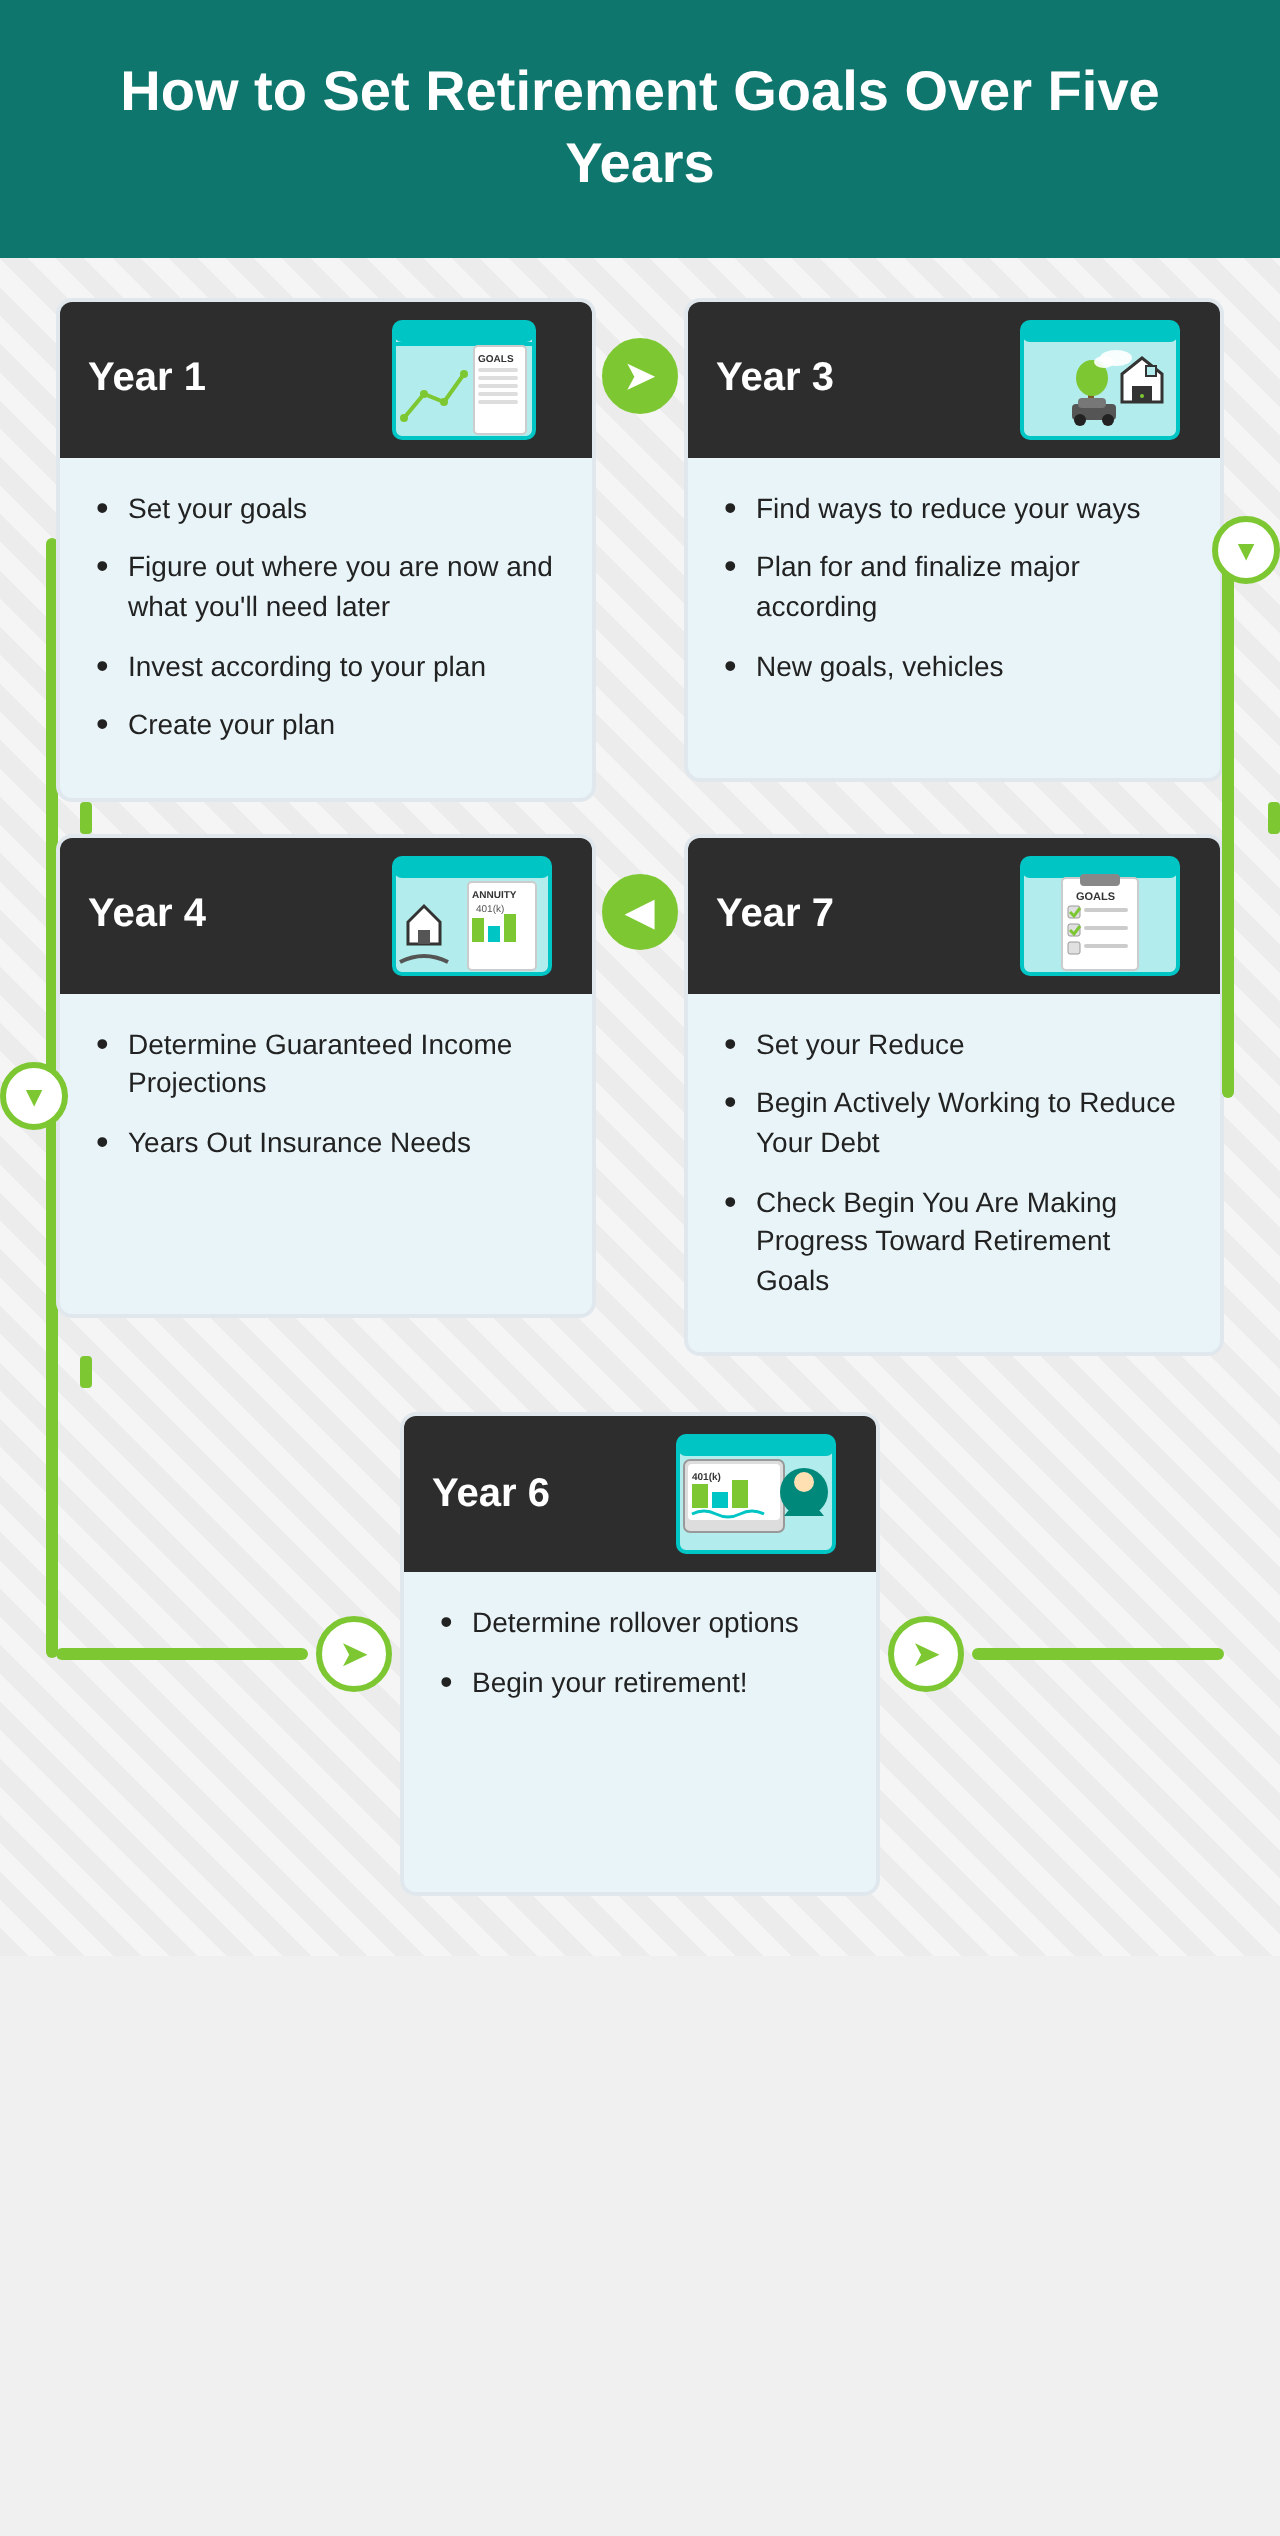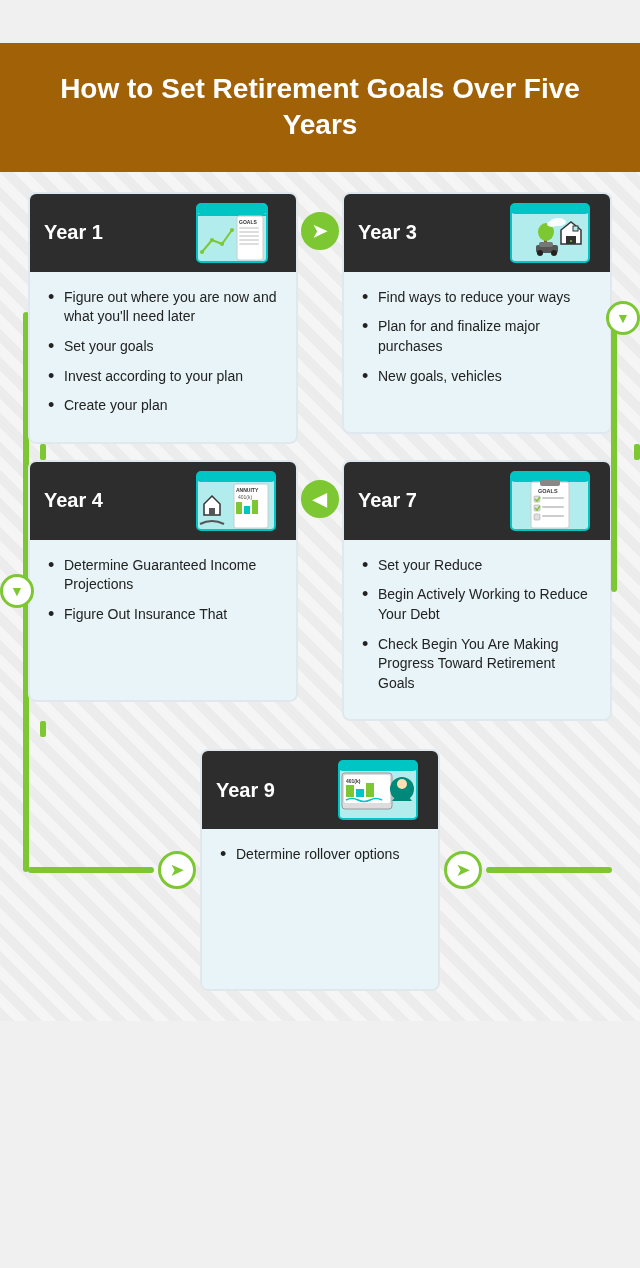--- a/index.html
+++ b/index.html
@@ -3,25 +3,24 @@
   <meta charset="utf-8">
   <style>
     * { box-sizing: border-box; margin: 0; padding: 0; }
     body {
       width: 640px;
       background: #f0f0f0;
       font-family: Arial, sans-serif;
     }
 
     .header {
-      background: #a16207;
+      background: #0f766e;
       color: white;
       text-align: center;
       padding: 28px 60px;
-      margin-top: 43px;
     }
     .header h1 {
       font-size: 28px;
       font-weight: 900;
       line-height: 1.3;
     }
 
     .main-content {
       background: #f5f5f5;
       padding: 20px 20px 30px;
@@ -209,22 +208,22 @@
 
                 <polyline points="10,50 20,38 30,42 40,28" fill="none" stroke="#7dc832" stroke-width="2"></polyline>
                 <circle cx="10" cy="50" r="2" fill="#7dc832"></circle>
                 <circle cx="20" cy="38" r="2" fill="#7dc832"></circle>
                 <circle cx="30" cy="42" r="2" fill="#7dc832"></circle>
                 <circle cx="40" cy="28" r="2" fill="#7dc832"></circle>
               </svg>
             </div>
             <div class="year-body">
               <ul>
+                <li>Set your goals</li>
                 <li>Figure out where you are now and what you'll need later</li>
-                <li>Set your goals</li>
                 <li>Invest according to your plan</li>
                 <li>Create your plan</li>
               </ul>
             </div>
           </div>
         </div>
 
         <div class="mid-connector">
           <div class="arrow-circle" style="background:#7dc832; color:white; border-color:#7dc832;">➤</div>
         </div>
@@ -251,21 +250,21 @@
 
                 <rect x="30" y="43" width="22" height="8" rx="2" fill="#555"></rect>
                 <rect x="33" y="40" width="14" height="5" rx="2" fill="#777"></rect>
                 <circle cx="34" cy="51" r="3" fill="#222"></circle>
                 <circle cx="48" cy="51" r="3" fill="#222"></circle>
               </svg>
             </div>
             <div class="year-body">
               <ul>
                 <li>Find ways to reduce your ways</li>
-                <li>Plan for and finalize major purchases</li>
+                <li>Plan for and finalize major according</li>
                 <li>New goals, vehicles</li>
               </ul>
             </div>
           </div>
         </div>
 
         <div style="position:absolute; right:-20px; top:50%; transform:translateY(-50%); z-index:10;">
           <div class="arrow-circle" style="background:white; color:#7dc832; border-color:#7dc832; width:34px; height:34px; font-size:14px;">▼</div>
         </div>
       </div>
@@ -304,21 +303,21 @@
 
                 <polygon points="12,45 28,45 28,34 20,26 12,34" fill="white" stroke="#333" stroke-width="1.5"></polygon>
                 <rect x="17" y="38" width="6" height="7" fill="#555"></rect>
 
                 <path d="M8,54 Q20,48 32,54" fill="none" stroke="#555" stroke-width="2"></path>
               </svg>
             </div>
             <div class="year-body">
               <ul>
                 <li>Determine Guaranteed Income Projections</li>
-                <li>Figure Out Insurance That</li>
+                <li>Years Out Insurance Needs</li>
               </ul>
             </div>
           </div>
         </div>
 
         <div class="mid-connector">
           <div class="arrow-circle" style="background:#7dc832; color:white; border-color:#7dc832;">◀</div>
         </div>
 
         <div class="card-wrap">
@@ -363,21 +362,21 @@
 
       <div class="year5-row">
 
         <div class="year5-line-left"></div>
 
         <div class="year5-arrow-left" style="background:white; color:#7dc832; border-color:#7dc832; margin:0 4px;">➤</div>
 
         <div class="year5-card">
           <div class="year-card">
             <div class="year-header">
-              <span class="year-label">Year 9</span>
+              <span class="year-label">Year 6</span>
 
               <svg width="90" height="62" viewBox="0 0 90 62">
                 <rect x="5" y="2" width="78" height="58" rx="4" fill="#b2ecec" stroke="#00c5c5" stroke-width="2"></rect>
                 <rect x="5" y="2" width="78" height="10" rx="4" fill="#00c5c5"></rect>
 
                 <rect x="8" y="14" width="50" height="36" rx="3" fill="#ddd" stroke="#999" stroke-width="1"></rect>
                 <rect x="10" y="16" width="46" height="28" rx="2" fill="white"></rect>
 
                 <text x="12" y="24" font-size="5" fill="#333" font-weight="bold">401(k)</text>
                 <rect x="12" y="26" width="8" height="12" fill="#7dc832"></rect>
@@ -387,20 +386,21 @@
                 <path d="M12,41 Q18,38 24,41 Q30,44 36,41 Q42,38 48,41" fill="none" stroke="#00c5c5" stroke-width="1.5"></path>
 
                 <circle cx="68" cy="30" r="12" fill="#00897b"></circle>
                 <circle cx="68" cy="25" r="5" fill="#ffe0b2"></circle>
                 <path d="M58,42 Q63,35 68,37 Q73,35 78,42" fill="#00897b"></path>
               </svg>
             </div>
             <div class="year-body">
               <ul>
                 <li>Determine rollover options</li>
+                <li>Begin your retirement!</li>
               </ul>
             </div>
           </div>
         </div>
 
         <div class="year5-arrow-right" style="background:white; color:#7dc832; border-color:#7dc832; margin:0 4px;">➤</div>
 
         <div class="year5-line-right"></div>
       </div>
 

